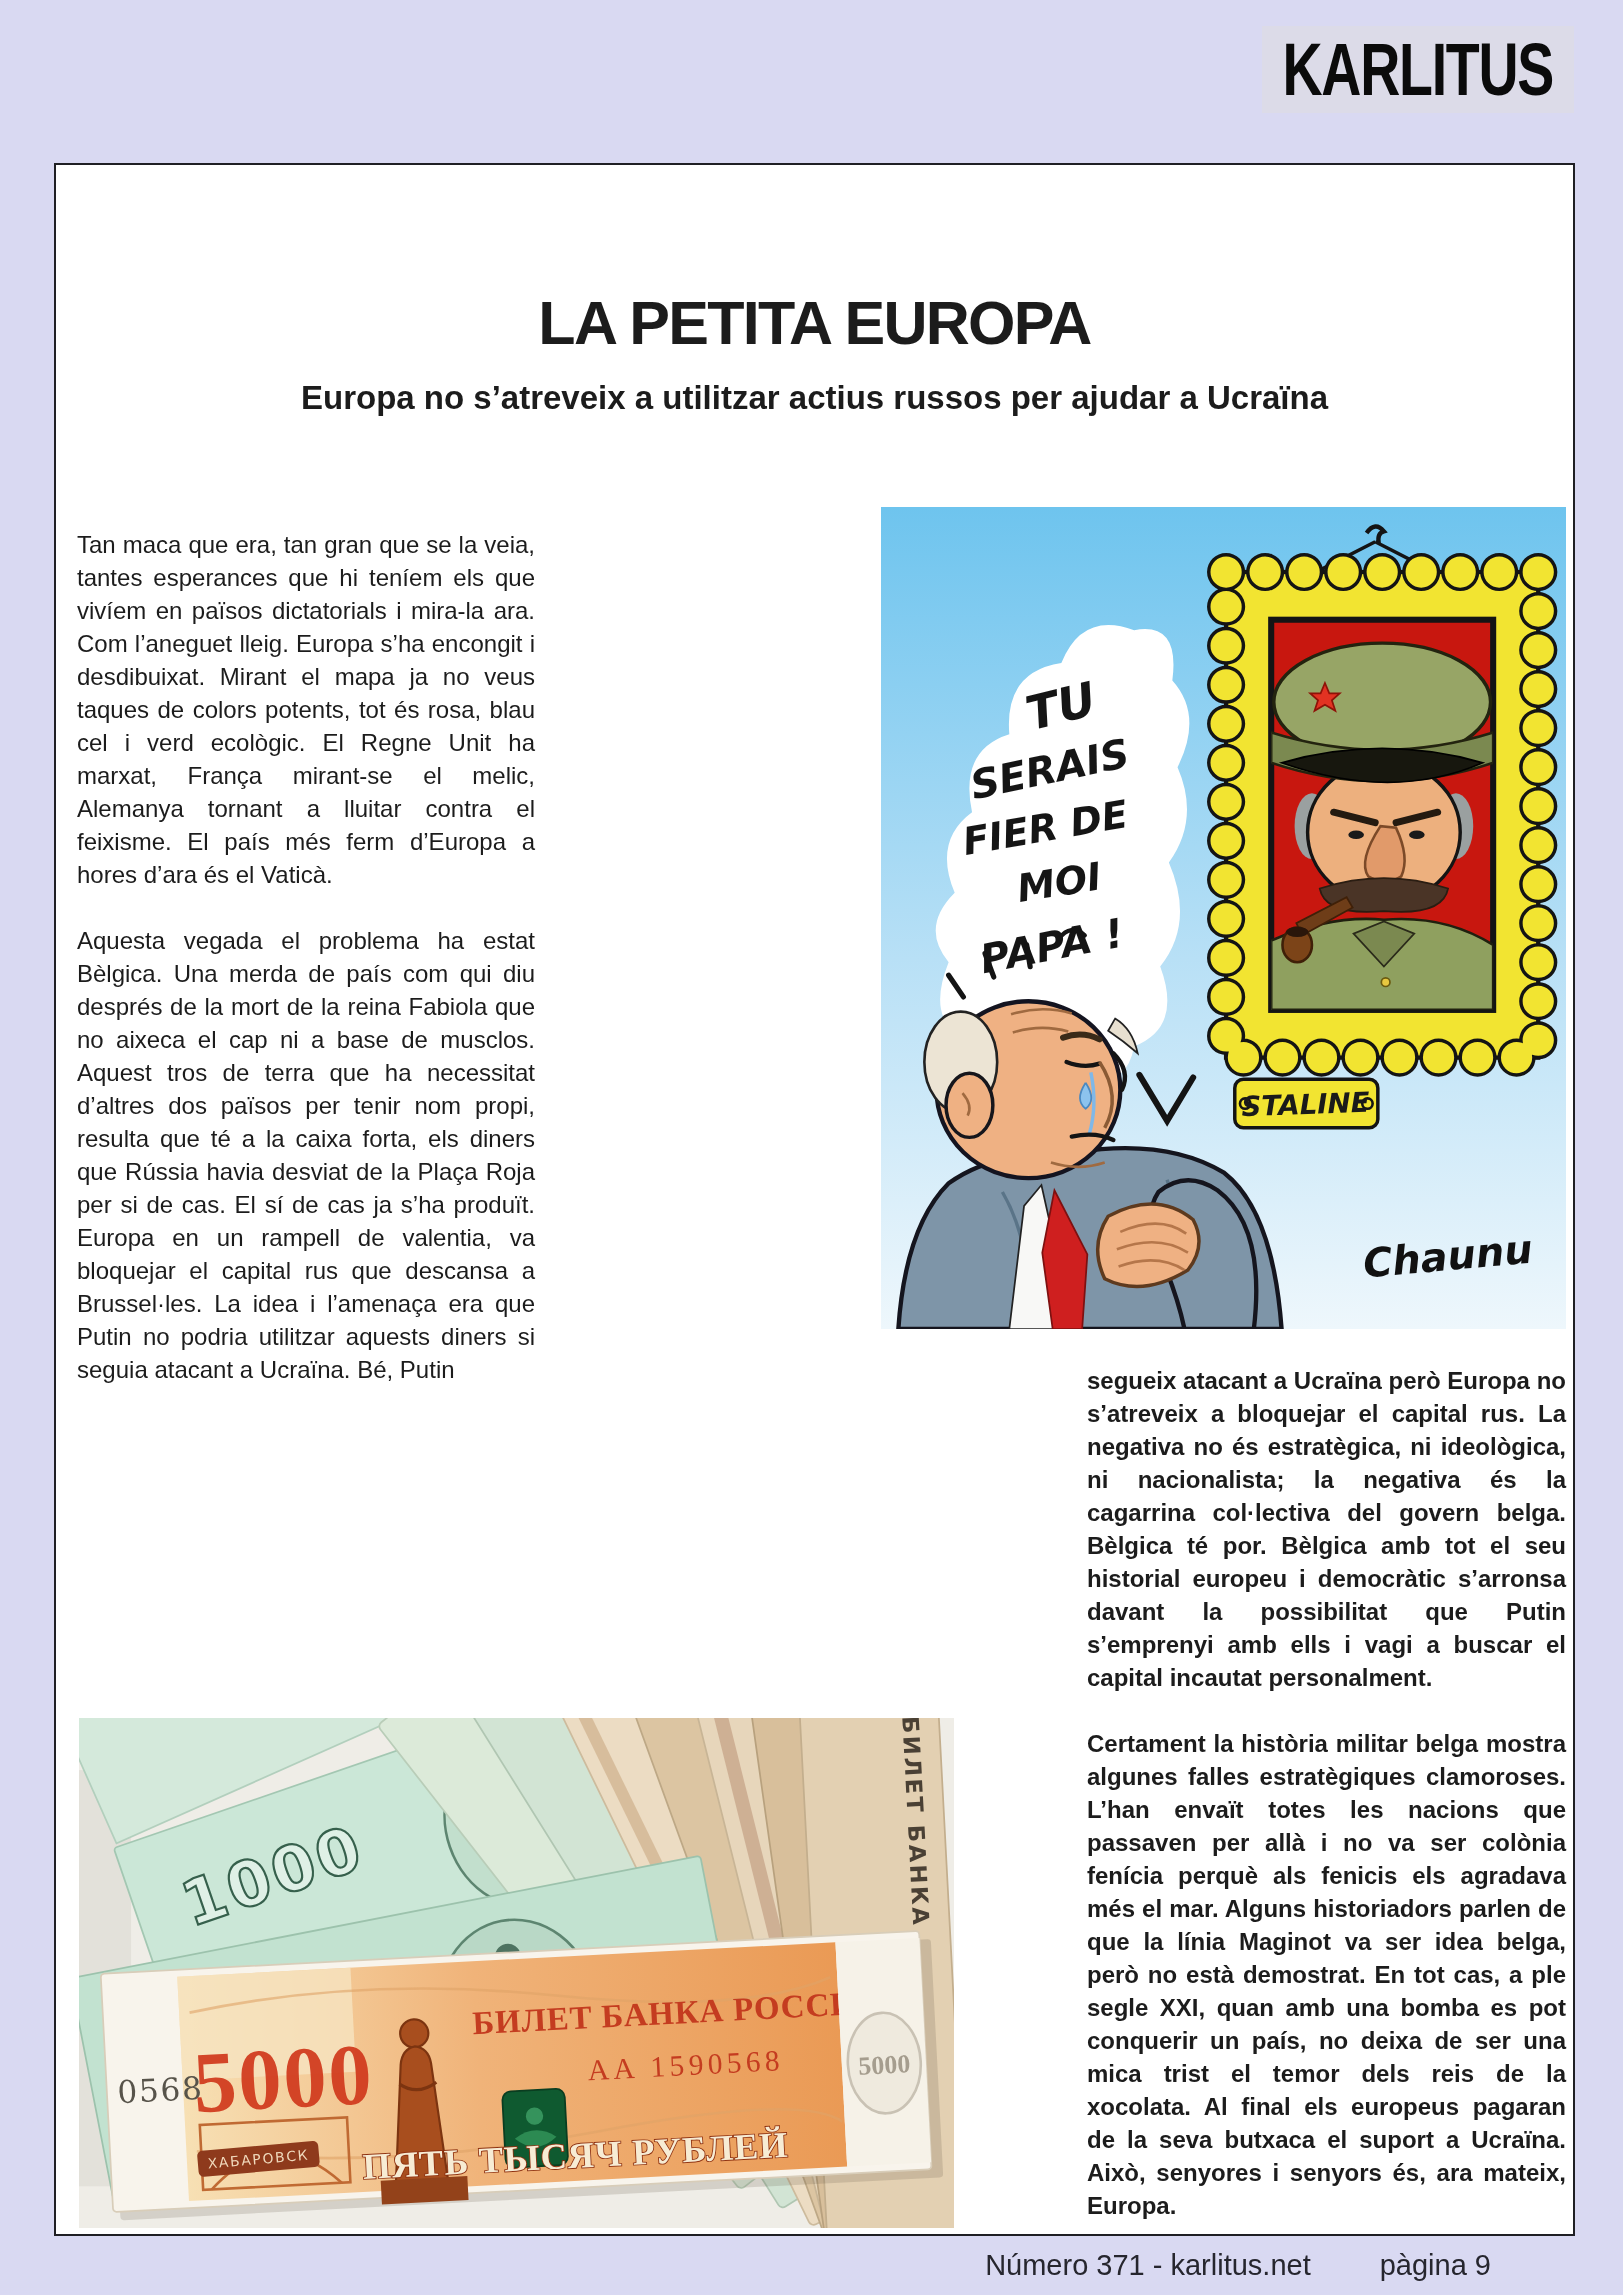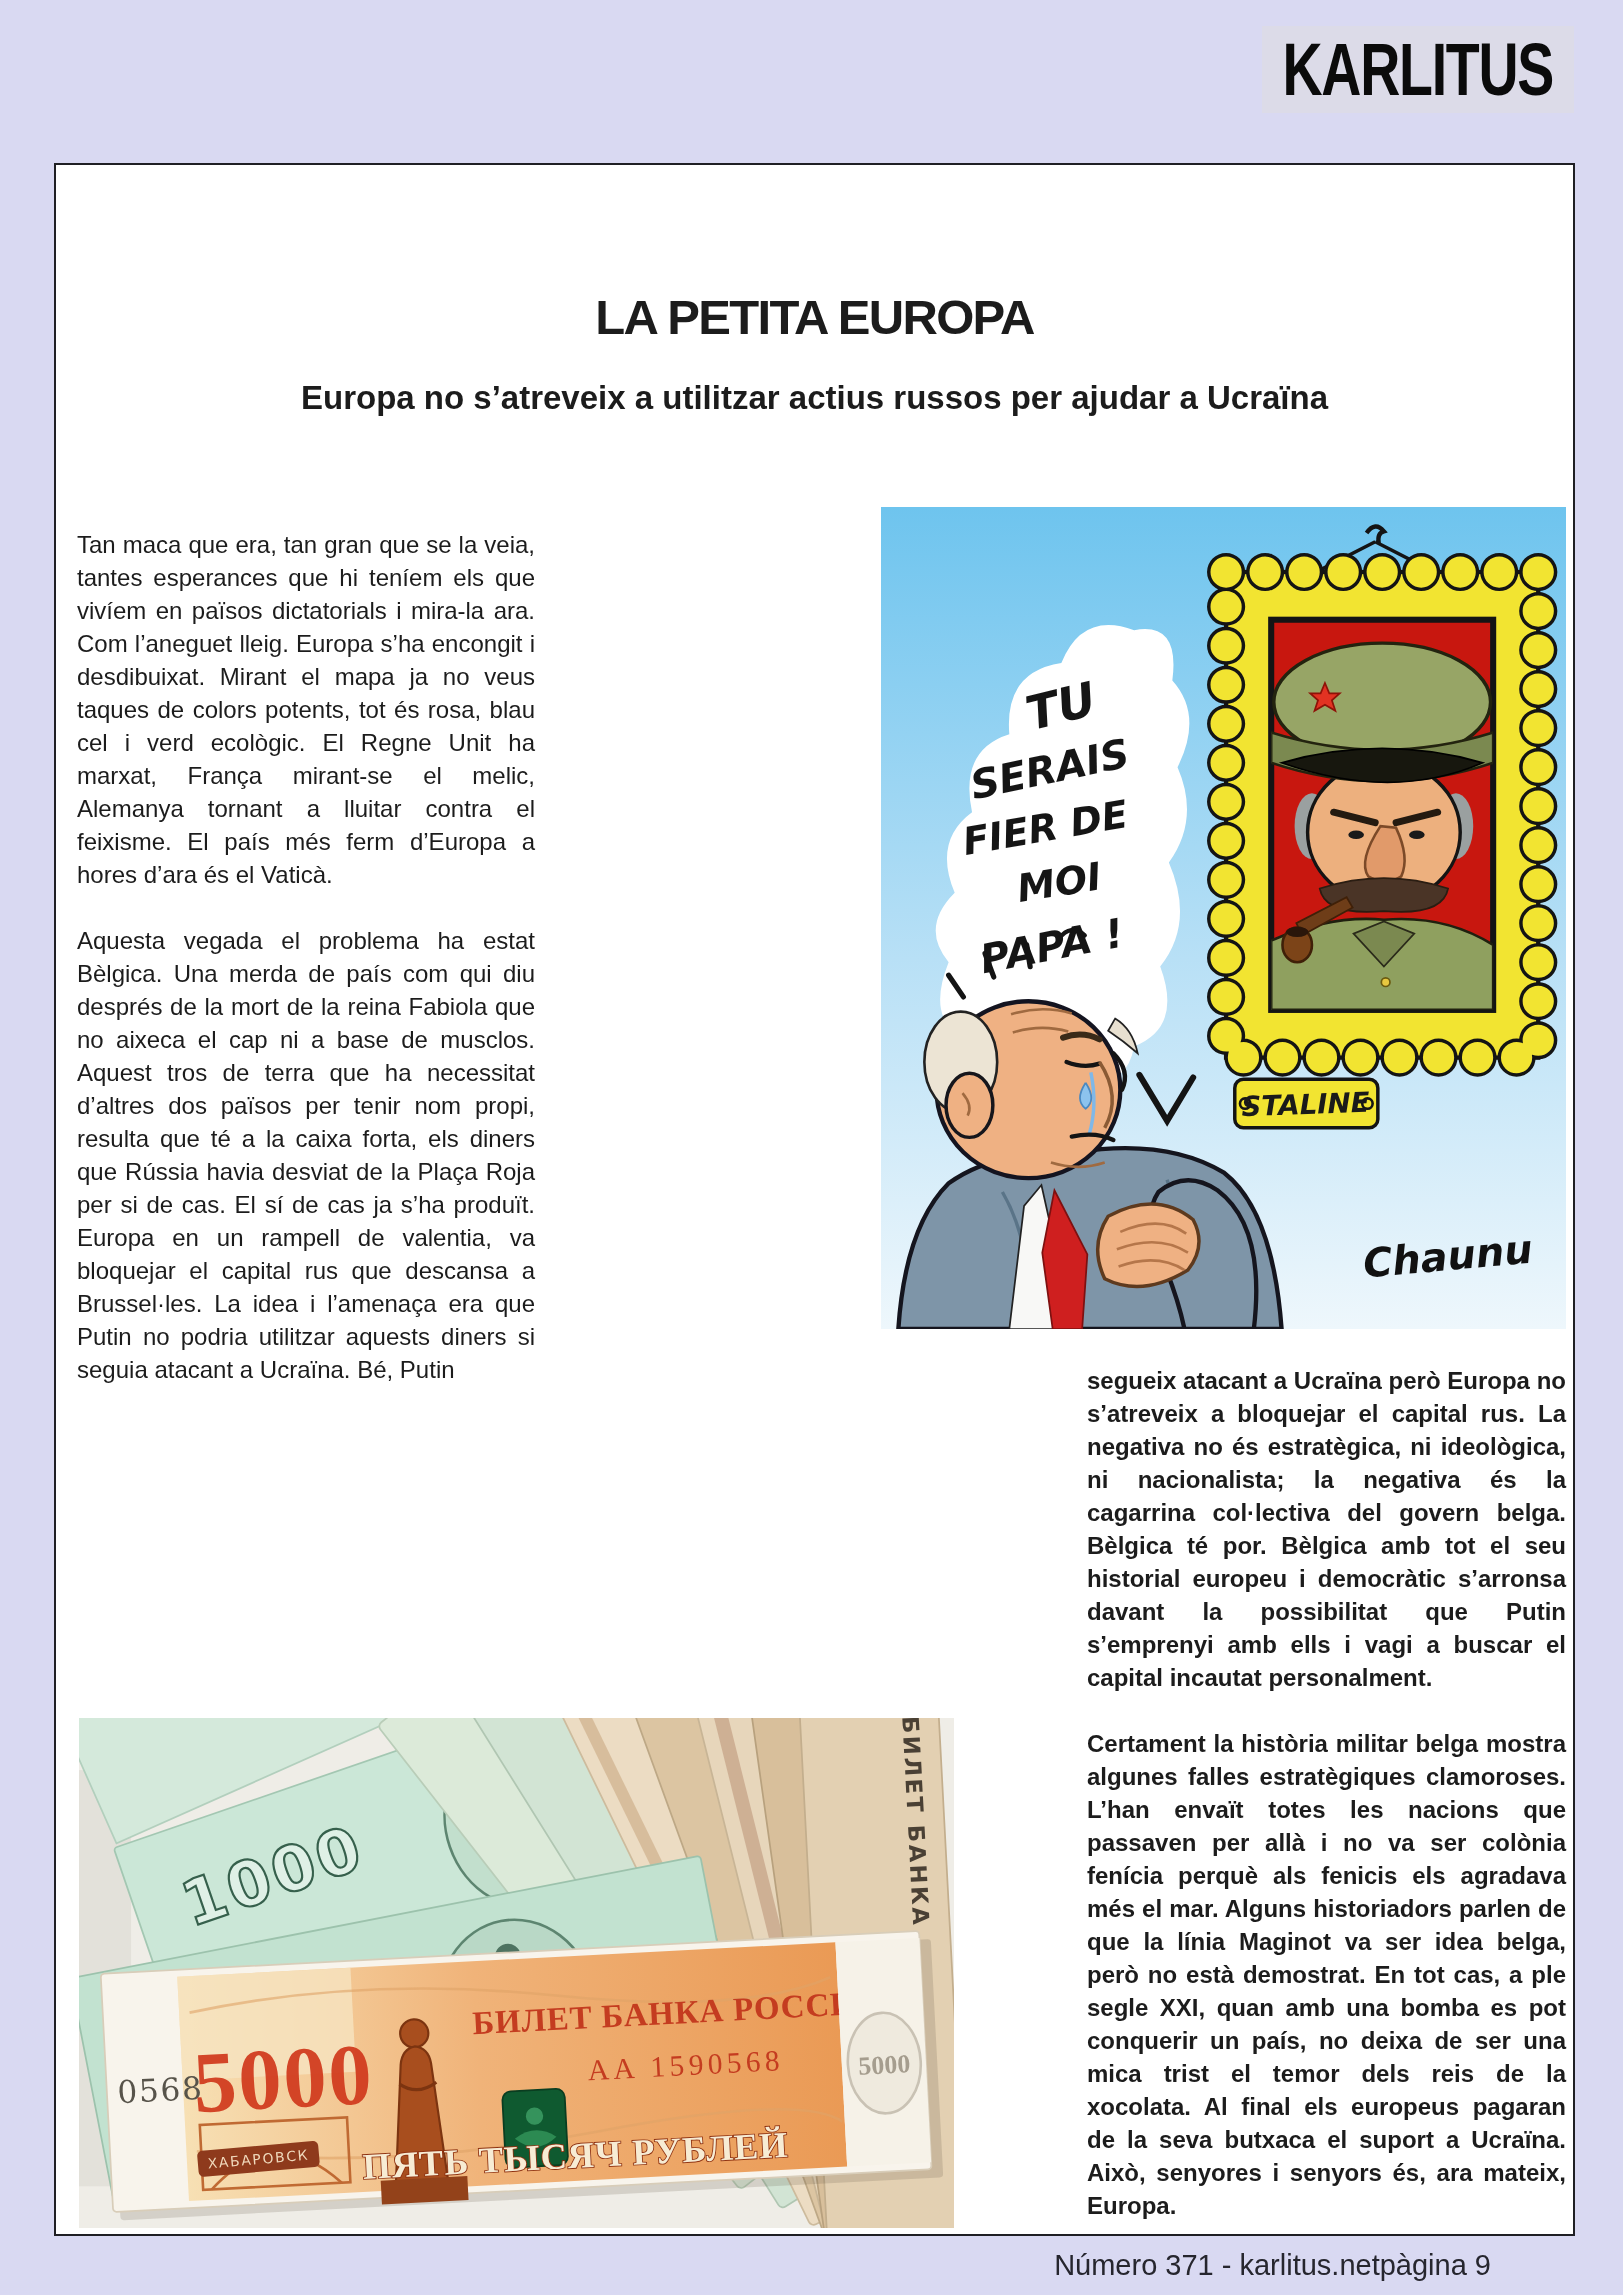--- a/index.html
+++ b/index.html
@@ -5,32 +5,32 @@
   html,body{margin:0;padding:0;}
   body{background:#c9c9e6;}
   .page{position:relative;width:1623px;height:2295px;background:#d9d9f2;overflow:hidden;
         font-family:"Liberation Sans",sans-serif;}
   .masthead{position:absolute;left:1262px;top:26px;width:312px;height:87px;background:#dcdbe8;
         display:flex;align-items:center;justify-content:center;overflow:hidden;}
   .masthead span{font-size:75px;font-weight:900;letter-spacing:-1.7px;color:#0b0b0b;
         transform:scaleX(.74);line-height:1;white-space:nowrap;}
   .content-box{position:absolute;left:54px;top:163px;width:1517px;height:2069px;background:#ffffff;
         border:2.6px solid #1f1f24;}
-  .title{position:absolute;left:0;right:0;top:128px;text-align:center;font-size:49px;font-weight:bold;
+  .title{position:absolute;left:0;right:0;top:128px;text-align:center;font-size:61px;font-weight:bold;
         letter-spacing:-1.7px;color:#1c1c1c;line-height:1;margin:0;}
   .subtitle{position:absolute;left:0;right:0;top:215px;text-align:center;font-size:33px;font-weight:bold;
         color:#1c1c1c;line-height:1.1;margin:0;}
   .col{position:absolute;}
   .col p{margin:0 0 33px 0;font-size:24px;line-height:33px;text-align:justify;color:#1c1c1c;}
   .col-left{left:21px;top:335px;width:458px;margin-top:28px;}
   .col-right{left:1031px;top:1199px;width:479px;font-weight:bold;}
   .cartoon{position:absolute;left:825px;top:342px;width:685px;height:822px;}
   .money{position:absolute;left:22.6px;top:1553px;width:875px;height:510px;}
   .footer{position:absolute;left:0;top:2249px;width:1623px;display:flex;justify-content:flex-end;
-        padding-right:132px;box-sizing:border-box;font-size:29px;color:#26262e;}
+        gap:69px;padding-right:132px;box-sizing:border-box;font-size:29px;color:#26262e;}
   svg{display:block;width:100%;height:100%;}
 </style>
 </head>
 <body>
 
 <div class="page">
 
   <div class="masthead">
     <span>KARLITUS</span>
   </div>

